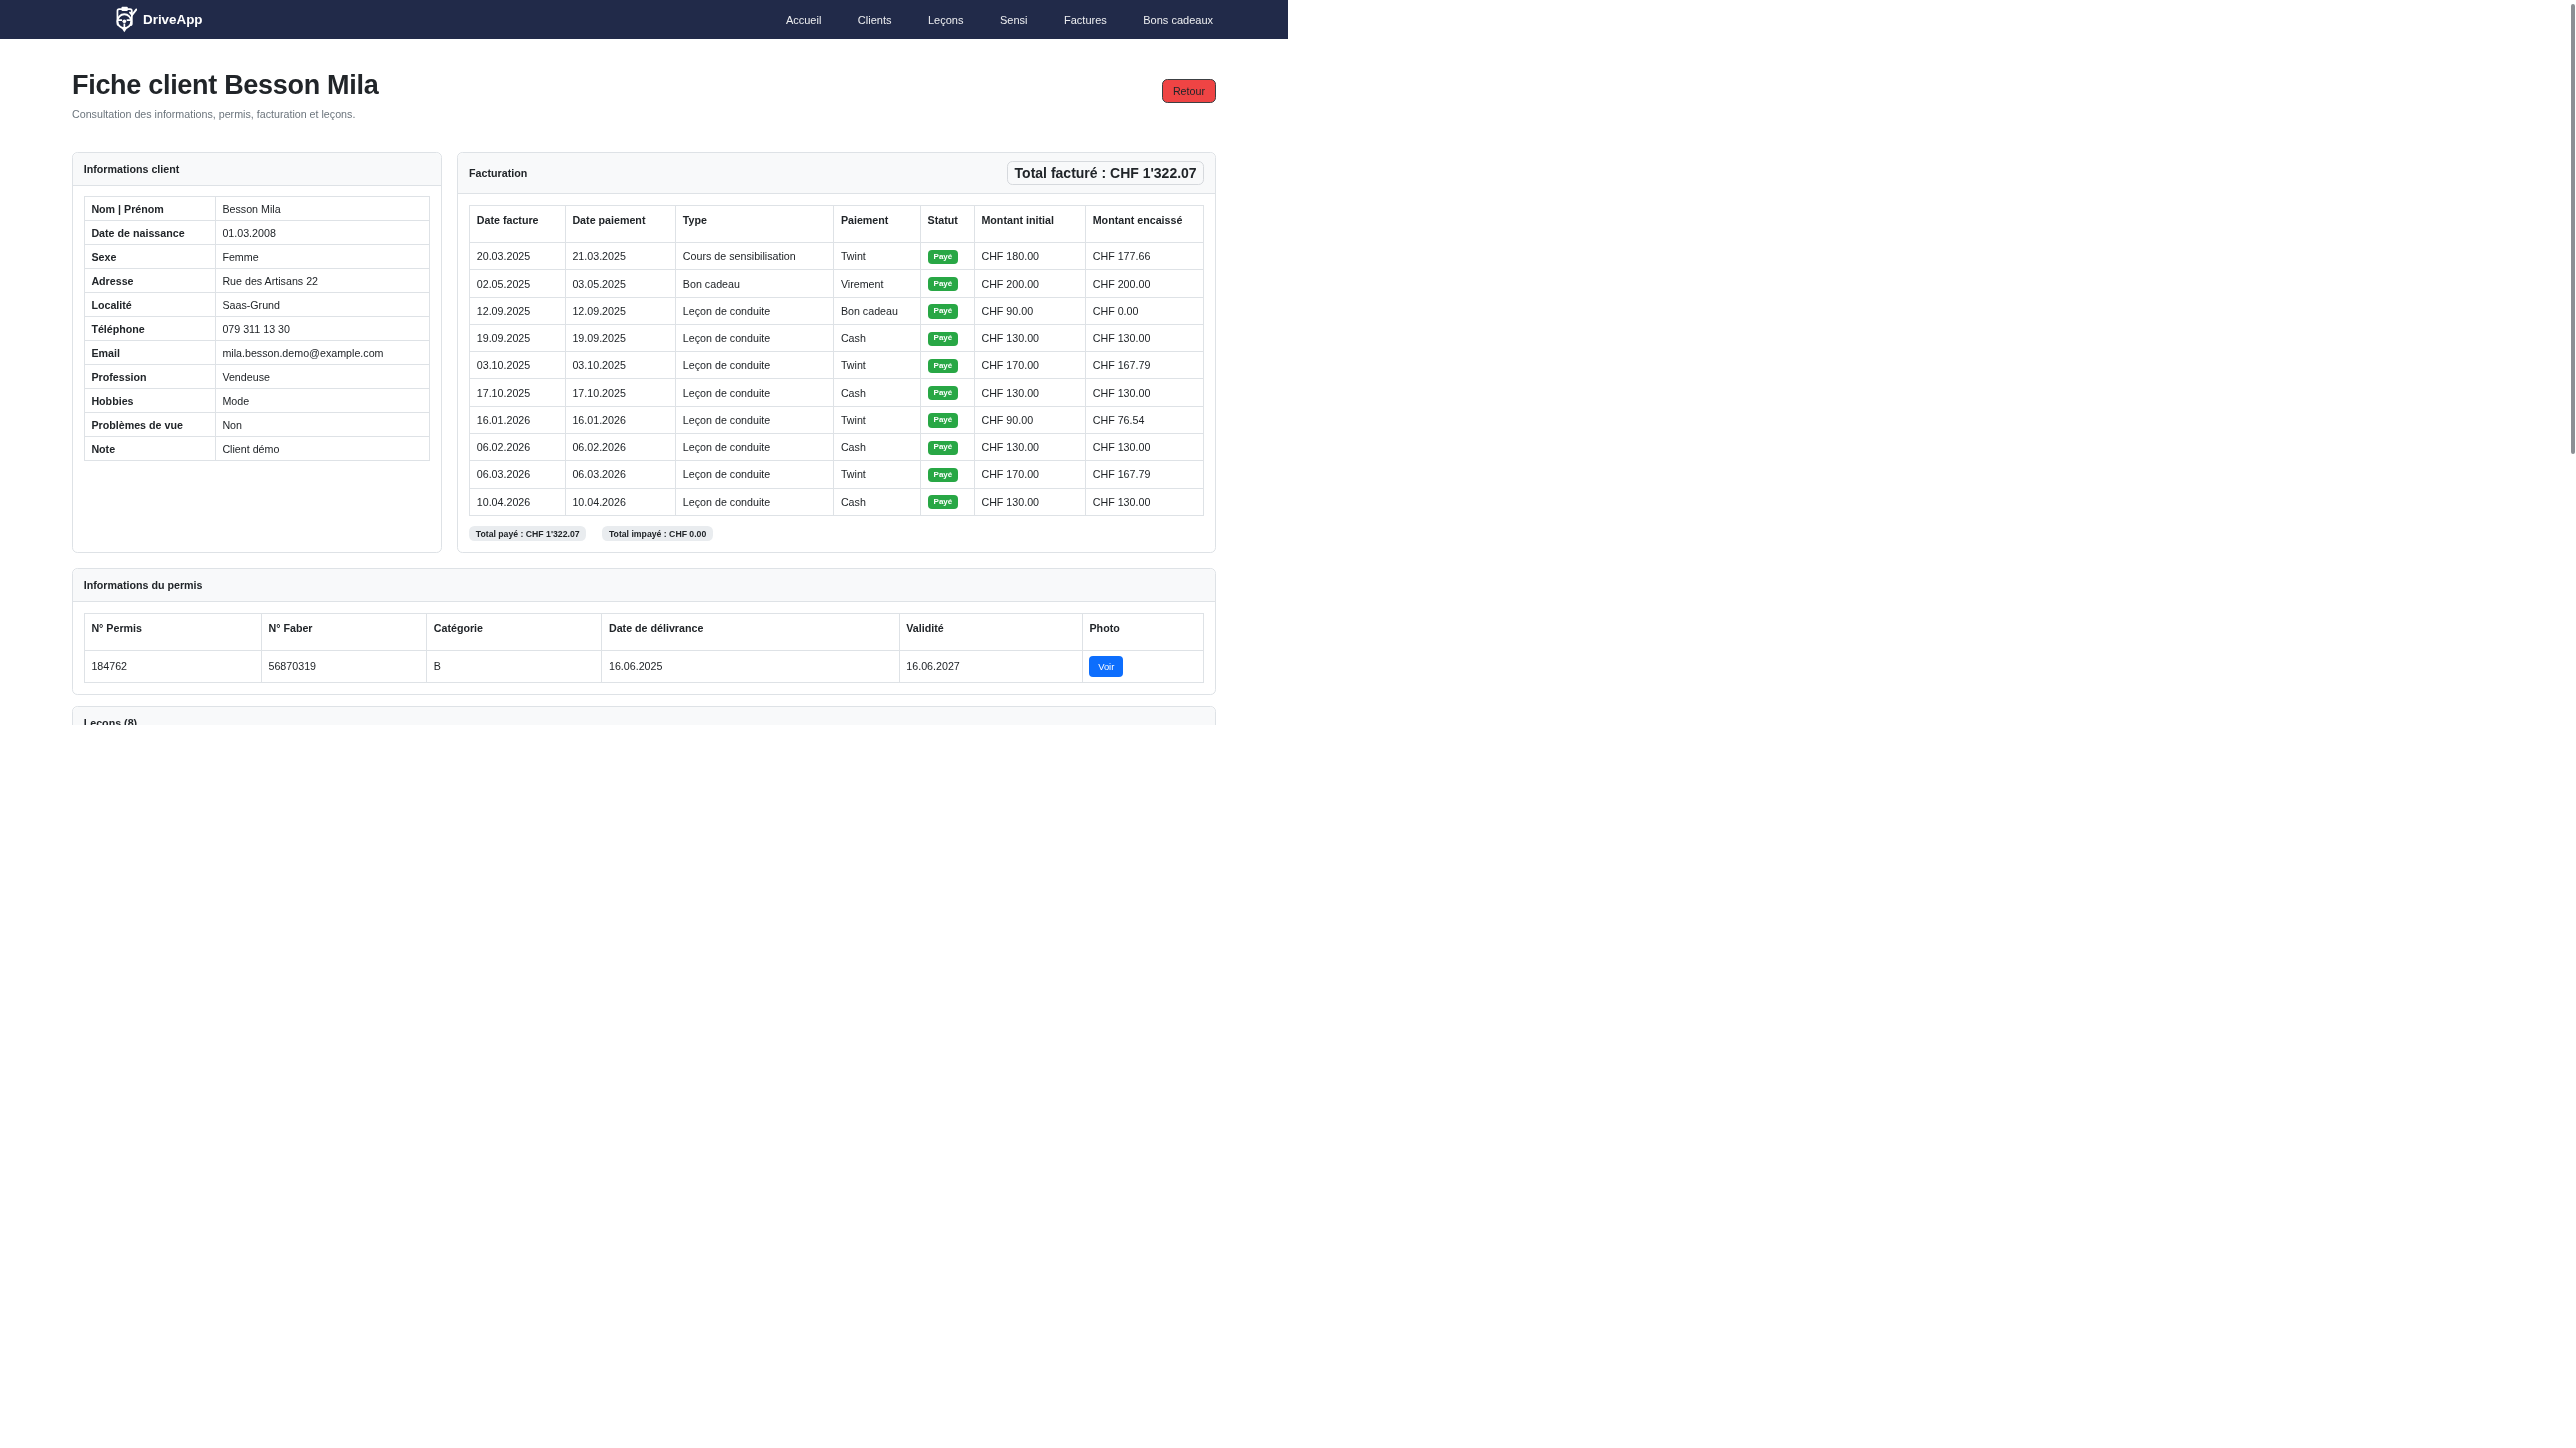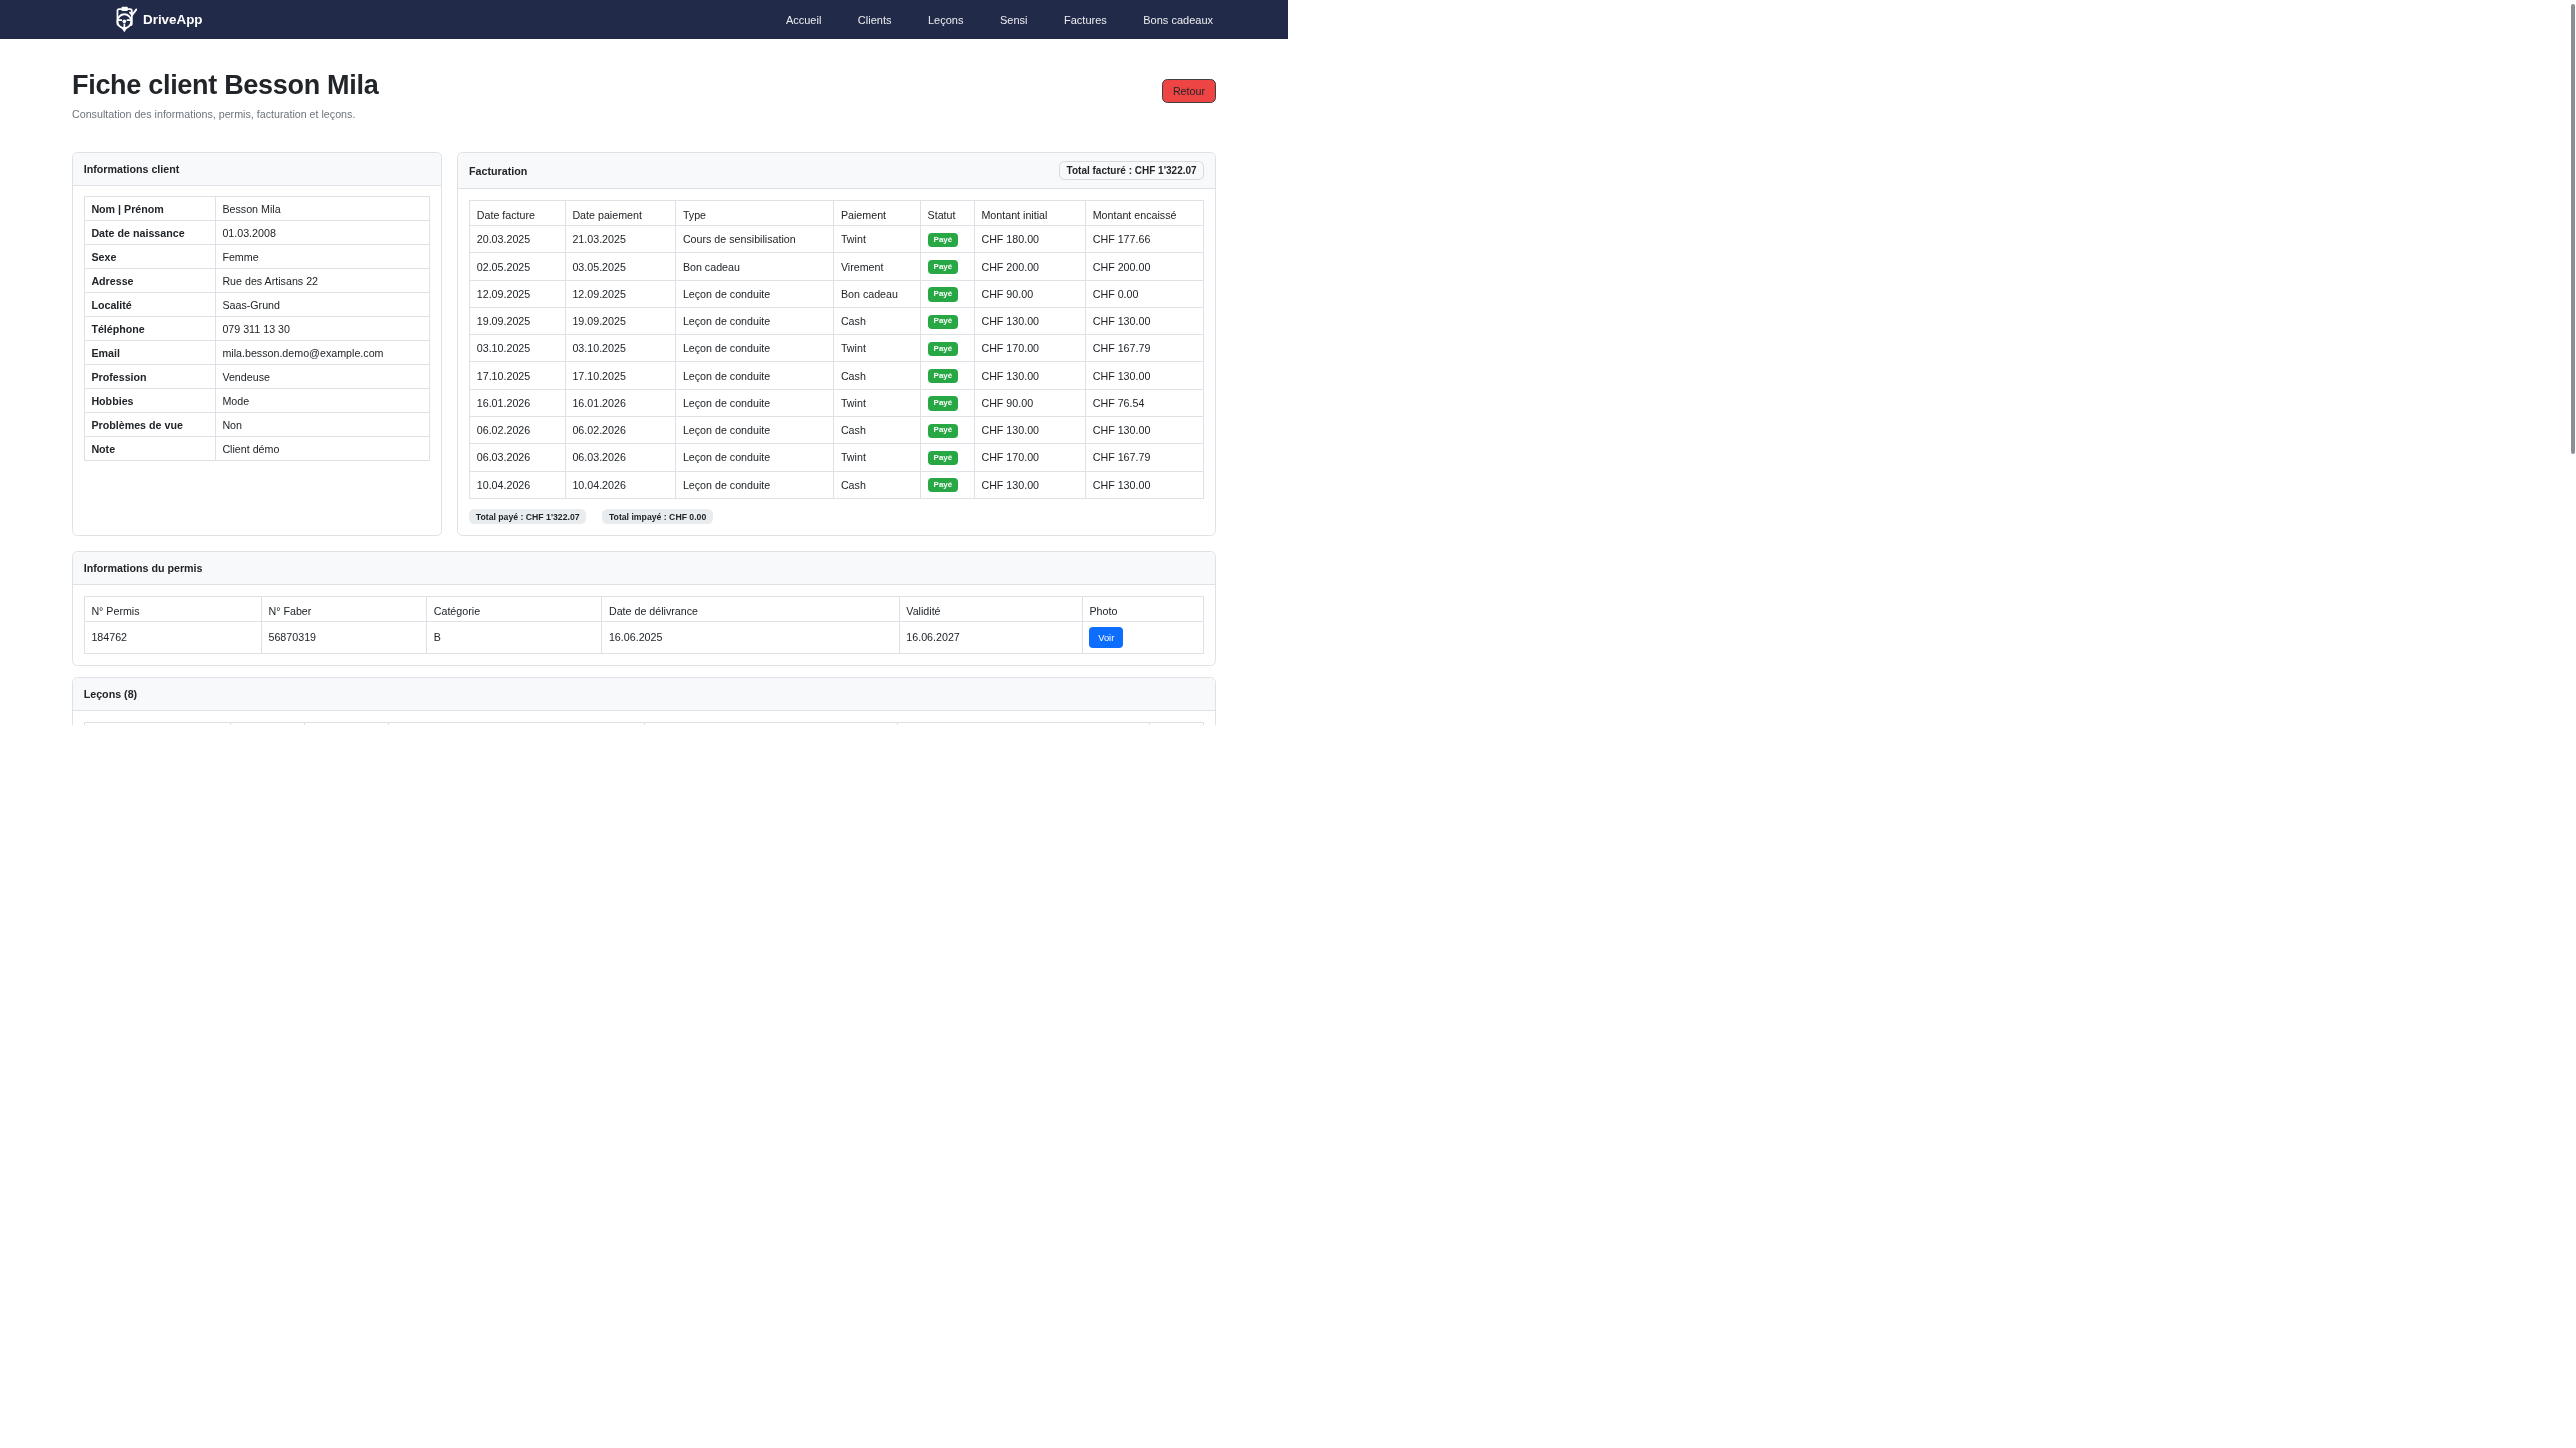--- a/index.html
+++ b/index.html
@@ -40,21 +40,21 @@
     display:flex; align-items:center; justify-content:space-between;
   }
   .card-body { padding:10.7px; }
   .card-client { width:370px; flex:none; display:flex; flex-direction:column; }
   .card-billing { flex:1; }
   .card-block { margin-top:15.4px; }
   .card-lessons { margin-top:11.4px; }
   
   table { border-collapse:collapse; width:100%; font-size:10.7px; }
   th, td { border:0.7px solid var(--border,#dee2e6); padding:5.4px 6.7px; text-align:left; vertical-align:middle; }
-  th { font-weight:400; padding-top:8px; padding-bottom:4px; }
+  th { font-weight:700; padding-top:8px; padding-bottom:16px; }
   .client-table th { width:131px; font-weight:700; }
   .client-table th, .client-table td { padding-top:4.7px; padding-bottom:4.7px; height:24px; }
   .billing-table td { height:25.5px; }
   .billing-table th:nth-child(1){width:96px}.billing-table th:nth-child(2){width:111px}
   .billing-table th:nth-child(3){width:159px}.billing-table th:nth-child(4){width:87px}
   .billing-table th:nth-child(5){width:54px}.billing-table th:nth-child(6){width:112px}
   .billing-table th:nth-child(7){width:119px}
   .license-table th:nth-child(1){width:178px}.license-table th:nth-child(2){width:166px}
   .license-table th:nth-child(3){width:176px}.license-table th:nth-child(4){width:299px}
   .license-table th:nth-child(5){width:184px}.license-table th:nth-child(6){width:122px}
@@ -63,21 +63,21 @@
   .lessons-table th:nth-child(5){width:254px}.lessons-table th:nth-child(6){width:254px}
   .lessons-table th:nth-child(7){width:54px}
   .lessons-table td { vertical-align:top; padding-top:6.7px; line-height:14.8px; }
   
   .badge-paid {
     display:inline-block; background:var(--paid_green,#28a745); color:#fff;
     font-size:8px; font-weight:700; padding:2.7px 6px; border-radius:4px; line-height:1.1;
   }
   .badge-frame {
     background:var(--header_bg,#f8f9fa); border:0.7px solid #d6d9dd; border-radius:5.4px;
-    padding:3.4px 6.7px; font-size:10px; font-weight:700; color:#212529;
+    padding:3.4px 6.7px; font-size:14px; font-weight:700; color:#212529;
   }
   .badge-light {
     display:inline-block; background:#e9ecef; border-radius:5.4px;
     padding:2.7px 6.7px; font-size:8.7px; font-weight:700; color:#212529;
   }
   .totals-row { margin-top:10px; display:flex; gap:16px; }
   .btn-primary-sm {
     background:var(--primary_blue,#0d6efd); color:#fff; border:none; border-radius:4px;
     padding:3.4px 8.7px; font-size:9.4px; cursor:pointer; font-family:inherit; line-height:13.4px;
   }

